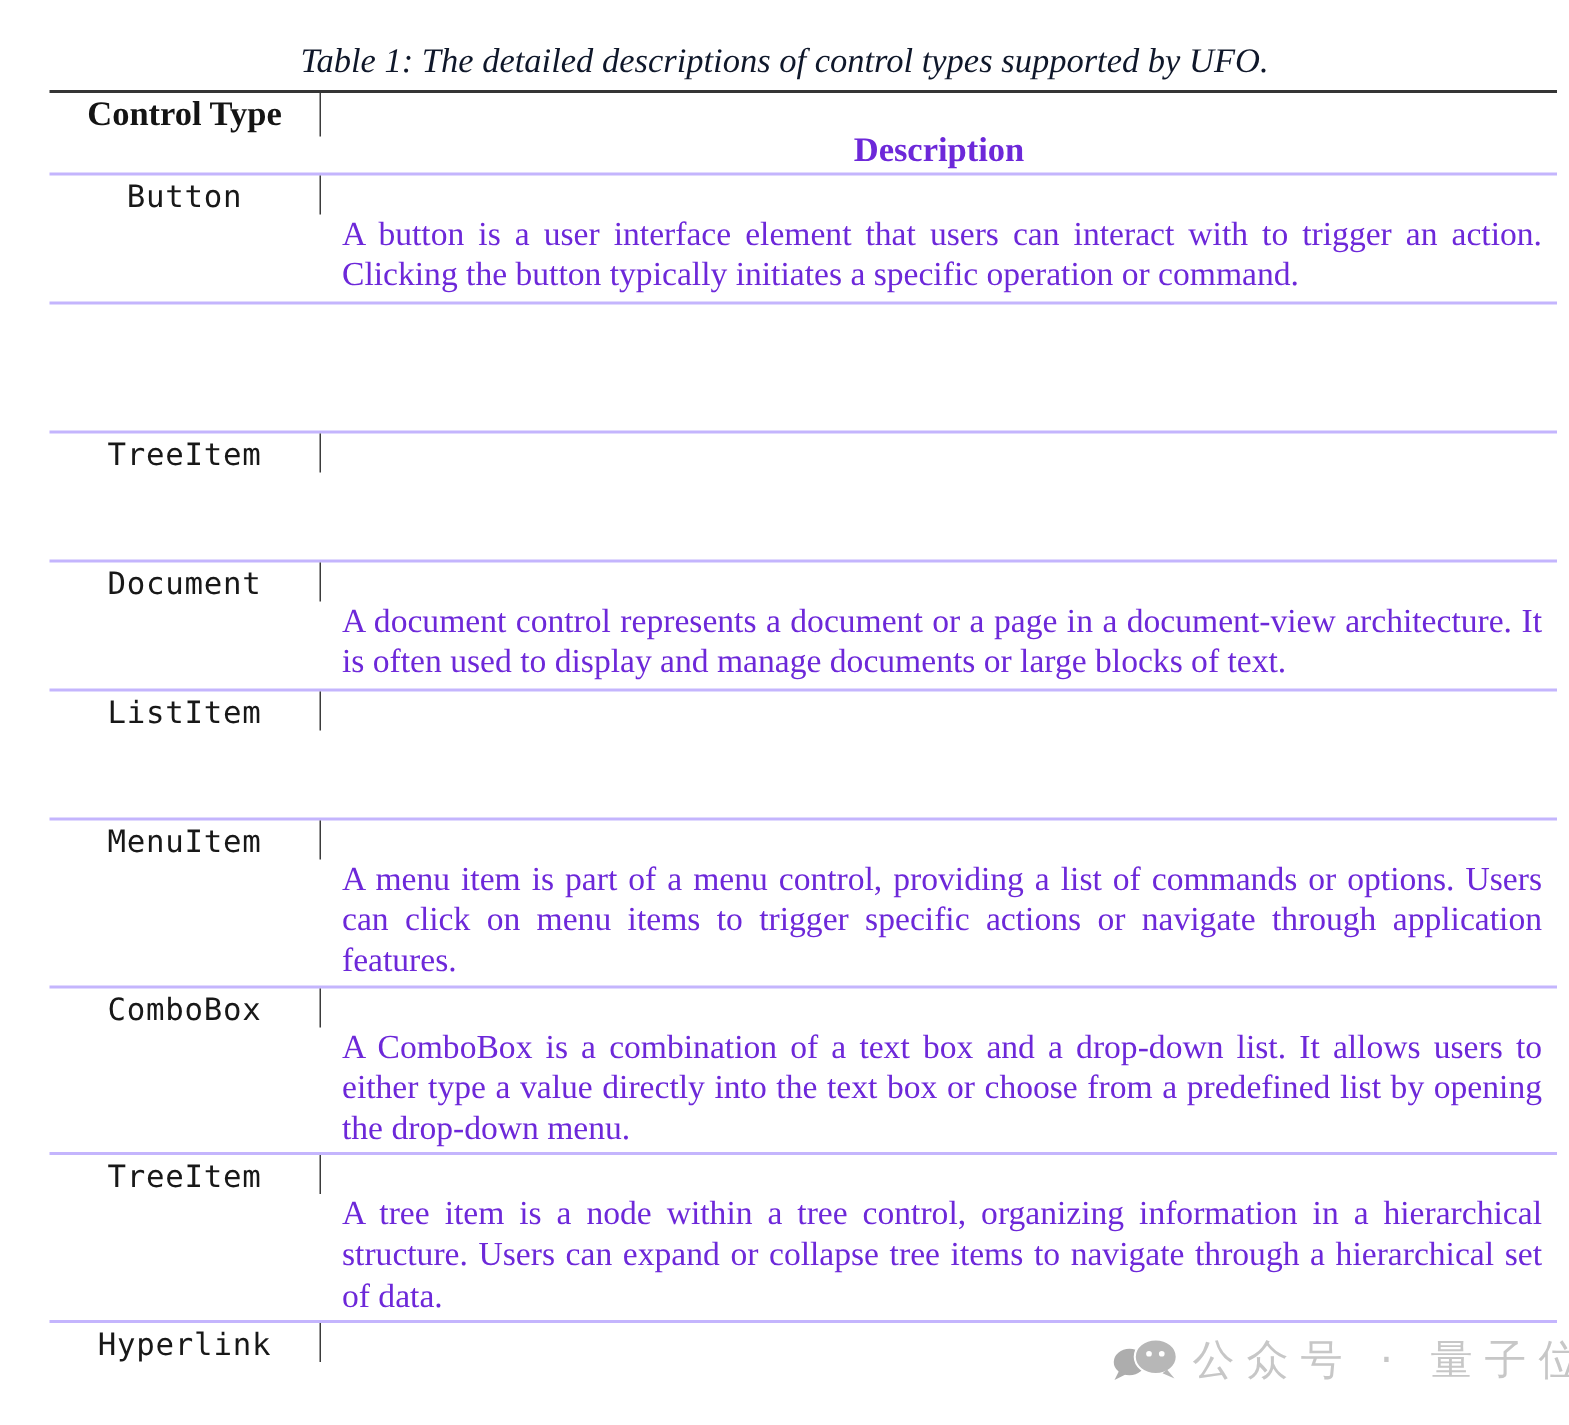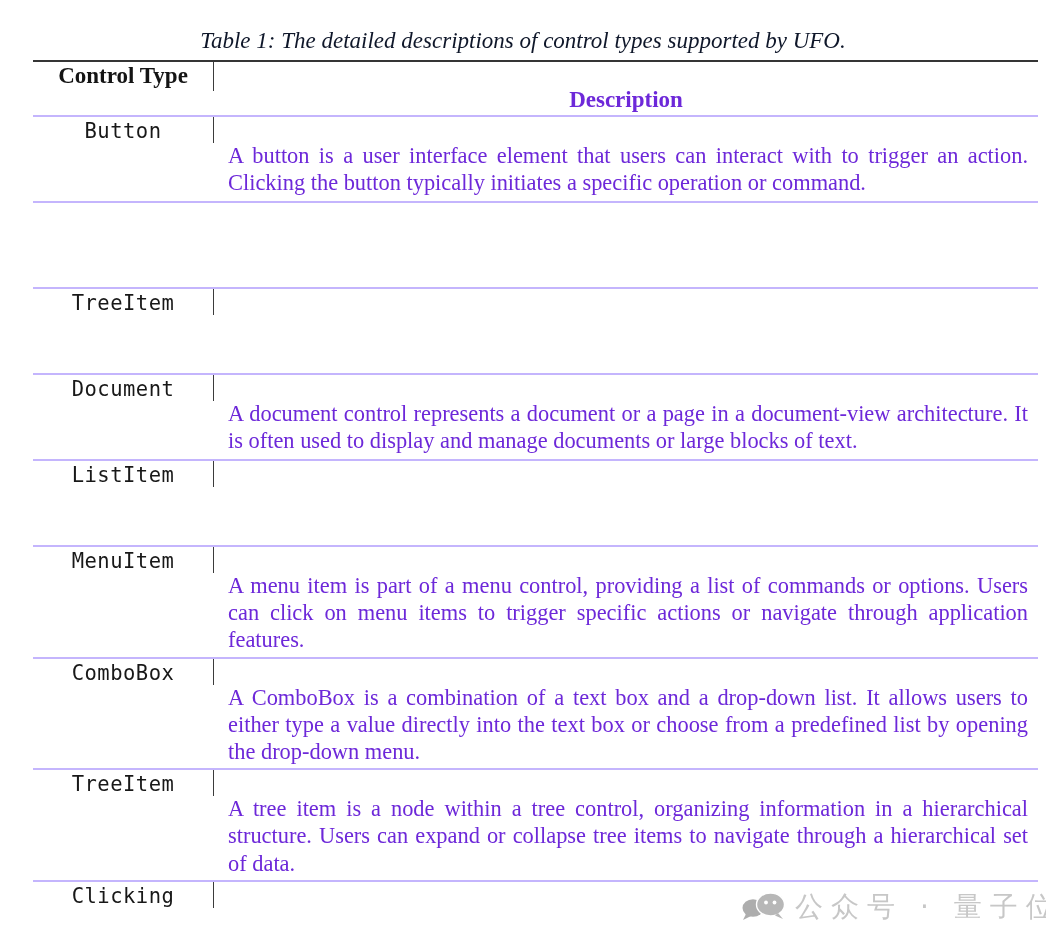--- a/index.html
+++ b/index.html
@@ -140,21 +140,21 @@
     <div class="cell-type"><span class="type-name">ComboBox</span></div>
     <div class="cell-desc">A ComboBox is a combination of a text box and a drop-down list. It allows users to either type a value directly into the text box or choose from a predefined list by opening the drop-down menu.</div>
   </div>
 
   <div class="trow body-row">
     <div class="cell-type"><span class="type-name">TreeItem</span></div>
     <div class="cell-desc">A tree item is a node within a tree control, organizing information in a hierarchical structure. Users can expand or collapse tree items to navigate through a hierarchical set of data.</div>
   </div>
 
   <div class="trow body-row">
-    <div class="cell-type"><span class="type-name">Clicking</span></div>
+    <div class="cell-type"><span class="type-name">Hyperlink</span></div>
   </div>
 
   <div class="trow body-row">
     <div class="cell-type"><span class="type-name">ScrollBar</span></div>
     <div class="cell-desc">A scroll bar allows users to scroll through content that is larger than the visible area. It provides a way to navigate vertically or horizontally within a window or control.</div>
   </div>
 
 </div>
 
 <div class="watermark">

